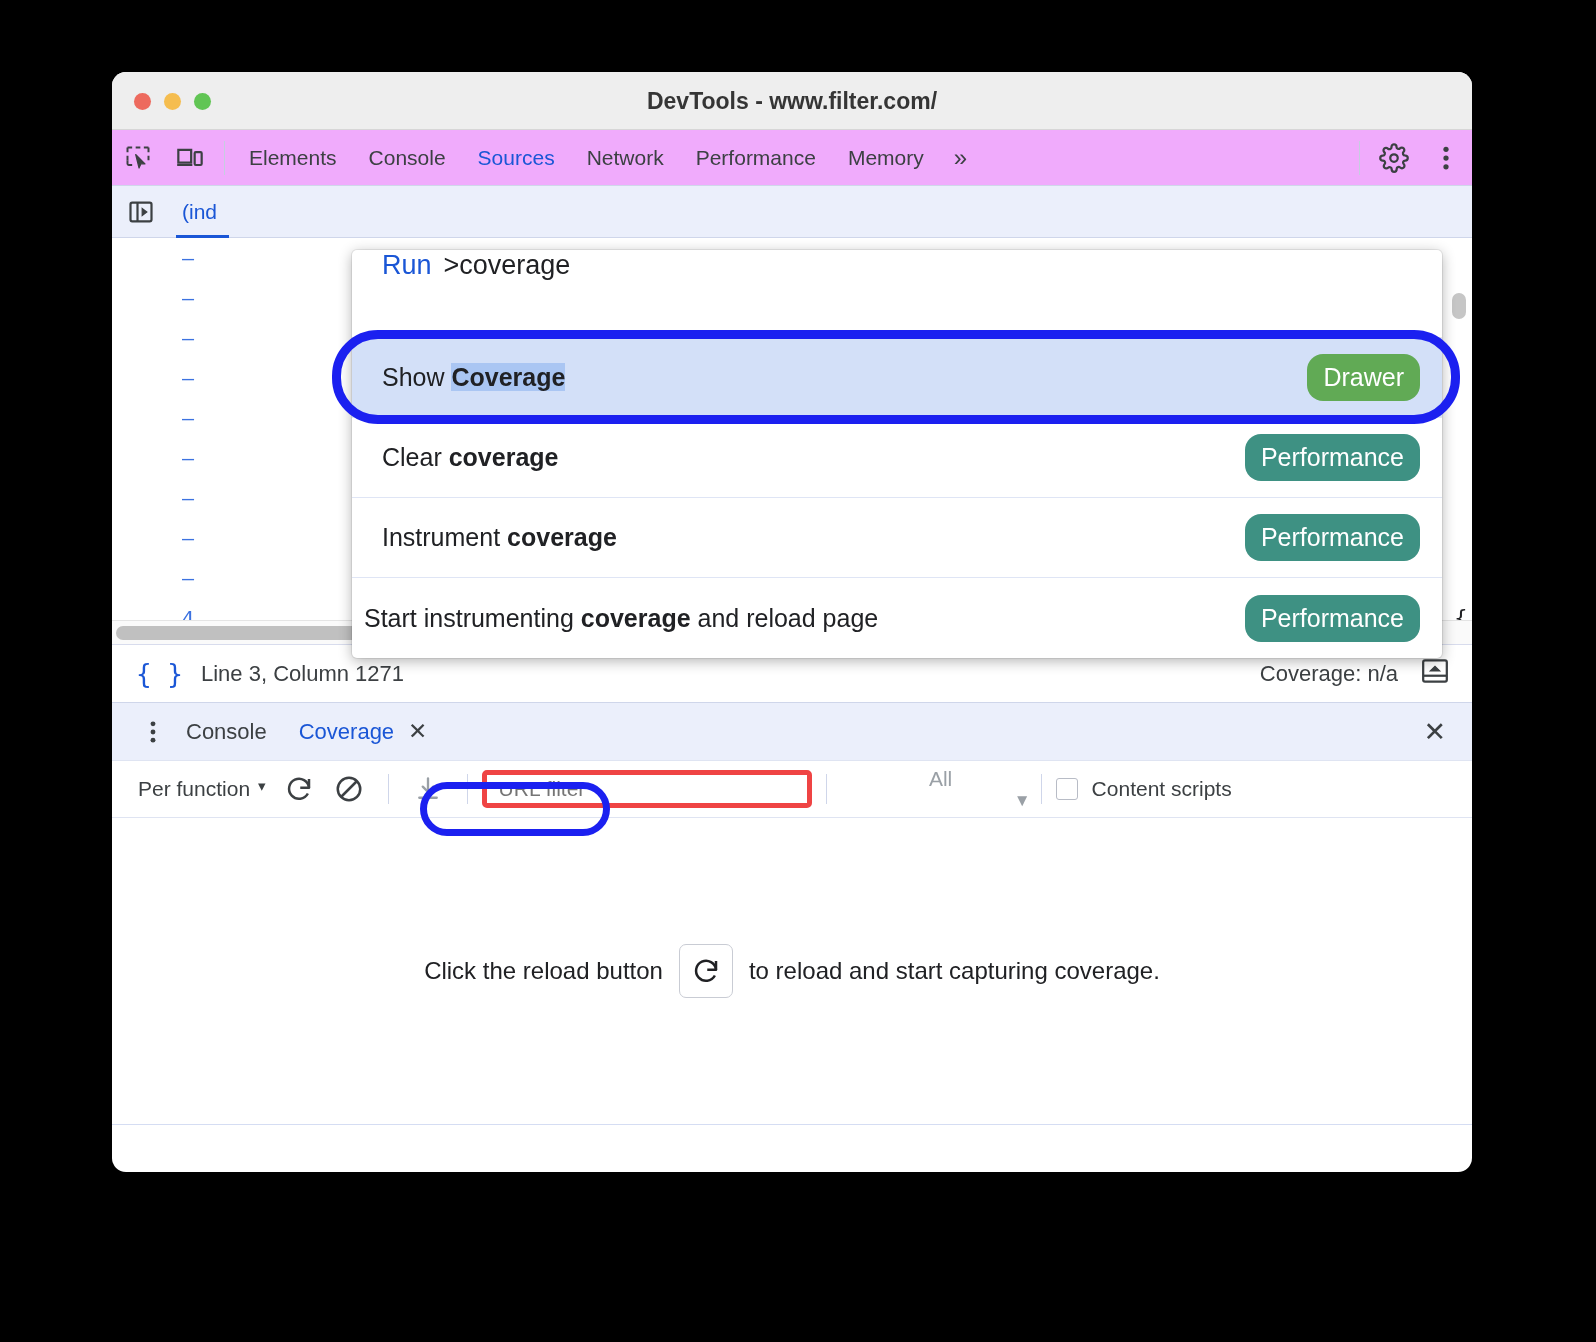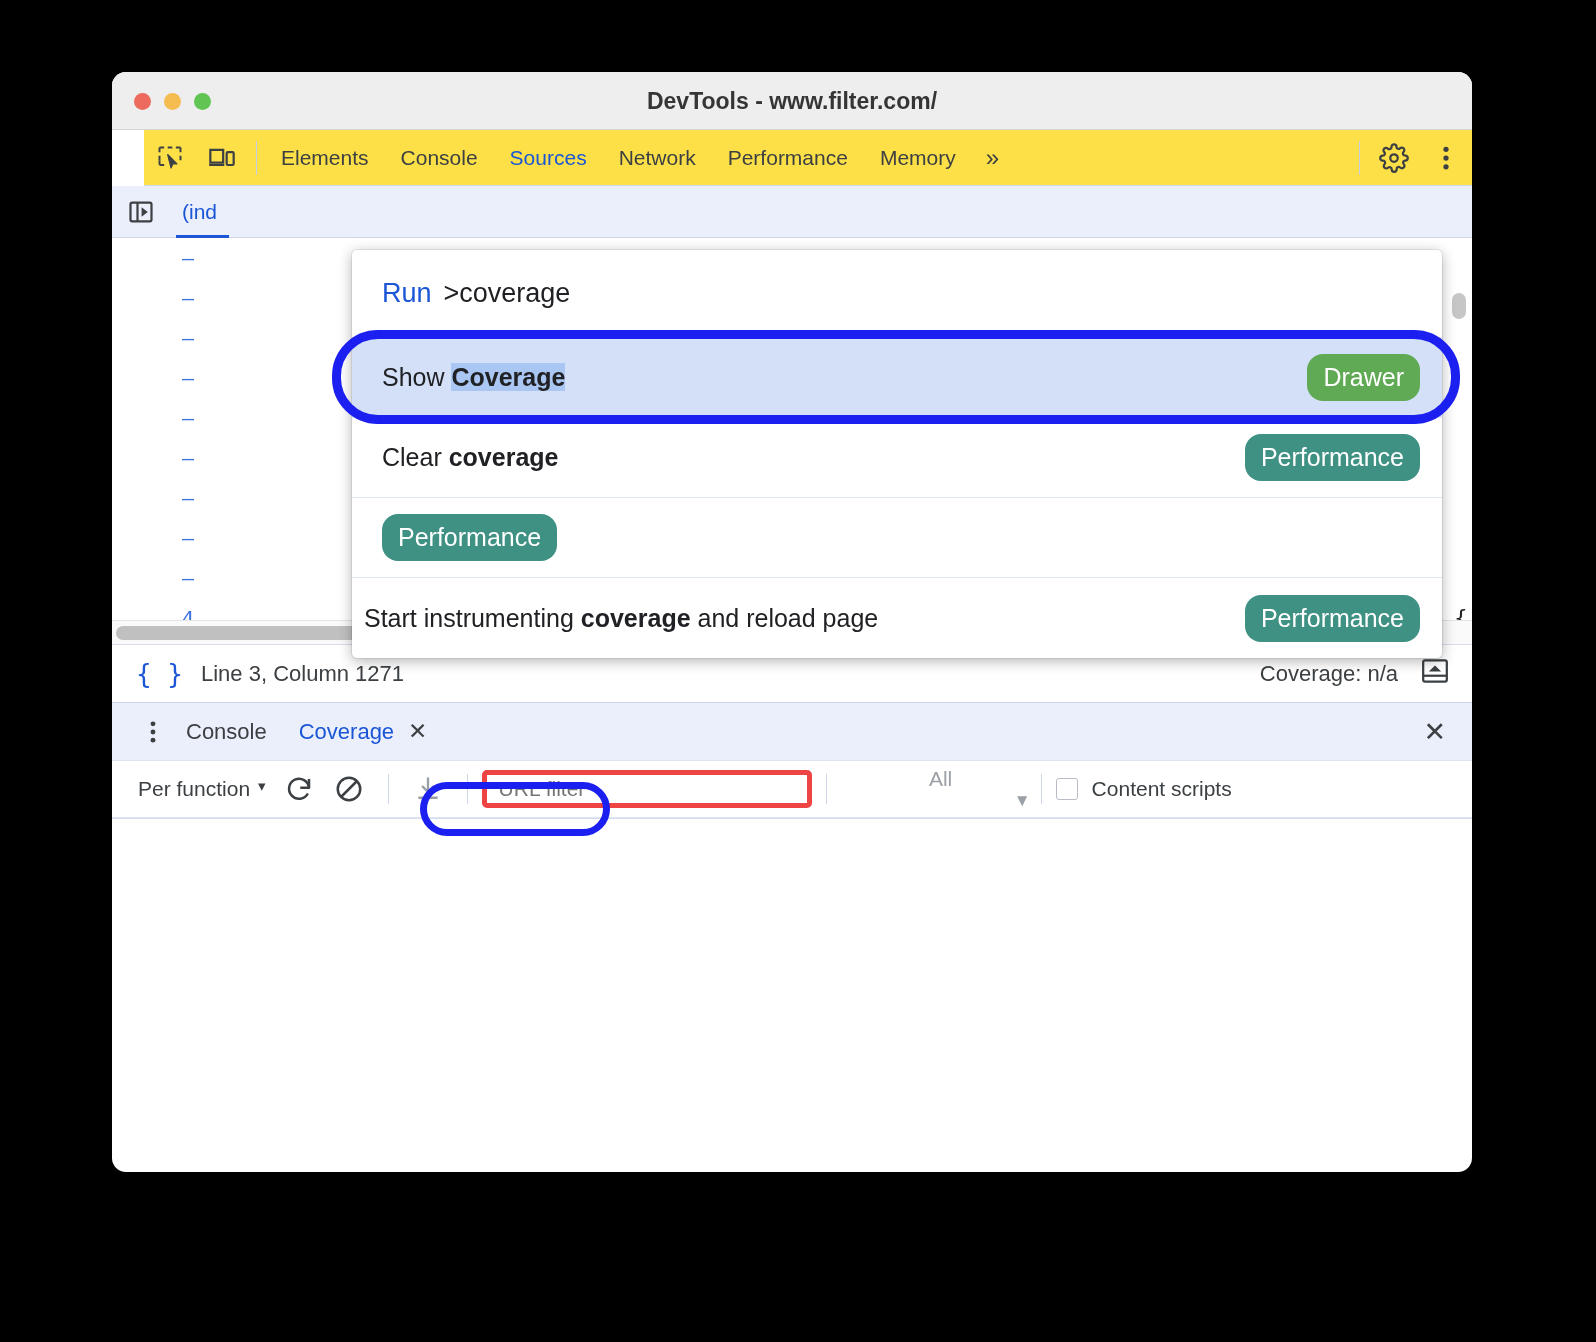--- a/index.html
+++ b/index.html
@@ -38,23 +38,23 @@
   #window-title {
     position: absolute; left: 0; right: 0; top: 16px;
     text-align: center;
     font-size: 23px; font-weight: bold; color: #353535;
   }
 
   
   #dt-tabbar {
     position: relative;
     height: 56px;
-    background: #fde047;
+    background: #f0abfc;
     border-bottom: 1px solid #cfd6ea;
-    display: flex; align-items: center; margin-left: 32px;
+    display: flex; align-items: center;
   }
   .dt-icon-btn {
     width: 52px; height: 44px;
     display: flex; align-items: center; justify-content: center;
     color: #3c4043;
   }
   #dt-tabbar .sep {
     width: 1px; height: 34px; background: #c6cde0; margin: 0 8px;
   }
   .dt-tab {
@@ -144,21 +144,21 @@
     position: absolute;
     left: 240px; top: 178px;
     width: 1090px;
     background: #ffffff;
     border-radius: 5px;
     box-shadow: 0 3px 14px rgba(0,0,0,.30), 0 0 0 1px rgba(0,0,0,.07);
     z-index: 40;
     overflow: hidden;
   }
   #cmd-query-row {
-    height: 88px; display: flex; align-items: center;
+    height: 88px; display: flex; 
     padding-left: 30px; font-size: 27px;
     border-bottom: 1px solid #e6e6e6;
   }
   #cmd-query-prefix { color: #1a56d6; margin-right: 12px; }
   #cmd-query-text { color: #202124; }
 
   .cmd-item {
     position: relative;
     height: 80px;
     display: flex; align-items: center;
@@ -461,20 +461,32 @@
       <span>All</span>
       <span class="caret">▼</span>
     </div>
     <div class="tb-sep" style="margin-left:0;"></div>
     <div id="content-scripts">
       <span class="checkbox"></span>
       <span>Content scripts</span>
     </div>
   </div>
 
+  <div id="coverage-body">
+    <div id="coverage-hint">
+      <span>Click the reload button</span>
+      <span id="hint-reload-btn">
+        <svg width="30" height="30" viewBox="0 0 24 24" fill="none" stroke="currentColor" stroke-width="2">
+          <path d="M20 11a8 8 0 1 0-.9 4.6"></path>
+          <path d="M20 4v7h-7" stroke-linejoin="round"></path>
+        </svg>
+      </span>
+      <span>to reload and start capturing coverage.</span>
+    </div>
+  </div>
   <div id="coverage-footer"></div>
 
   <div id="command-menu">
     <div id="cmd-query-row">
       <span id="cmd-query-prefix">Run</span>
       <span id="cmd-query-text">&gt;coverage</span>
     </div>
 
     <div style="position:relative;">
       <div id="cmd-scroll-cap"></div>
@@ -483,20 +495,21 @@
         <span class="label"><span>Show </span><b>Coverage</b><span></span></span>
         <span class="badge drawer">Drawer</span>
       </div>
 
       <div class="cmd-item">
         <span class="label"><span>Clear </span><b>coverage</b><span></span></span>
         <span class="badge performance">Performance</span>
       </div>
 
       <div class="cmd-item">
+        <span class="label"><span>Instrument </span><b>coverage</b><span></span></span>
         <span class="badge performance">Performance</span>
       </div>
 
       <div class="cmd-item">
         <span class="label"><span>Start instrumenting </span><b>coverage</b><span> and reload page</span></span>
         <span class="badge performance">Performance</span>
       </div>
     </div>
   </div>
 

